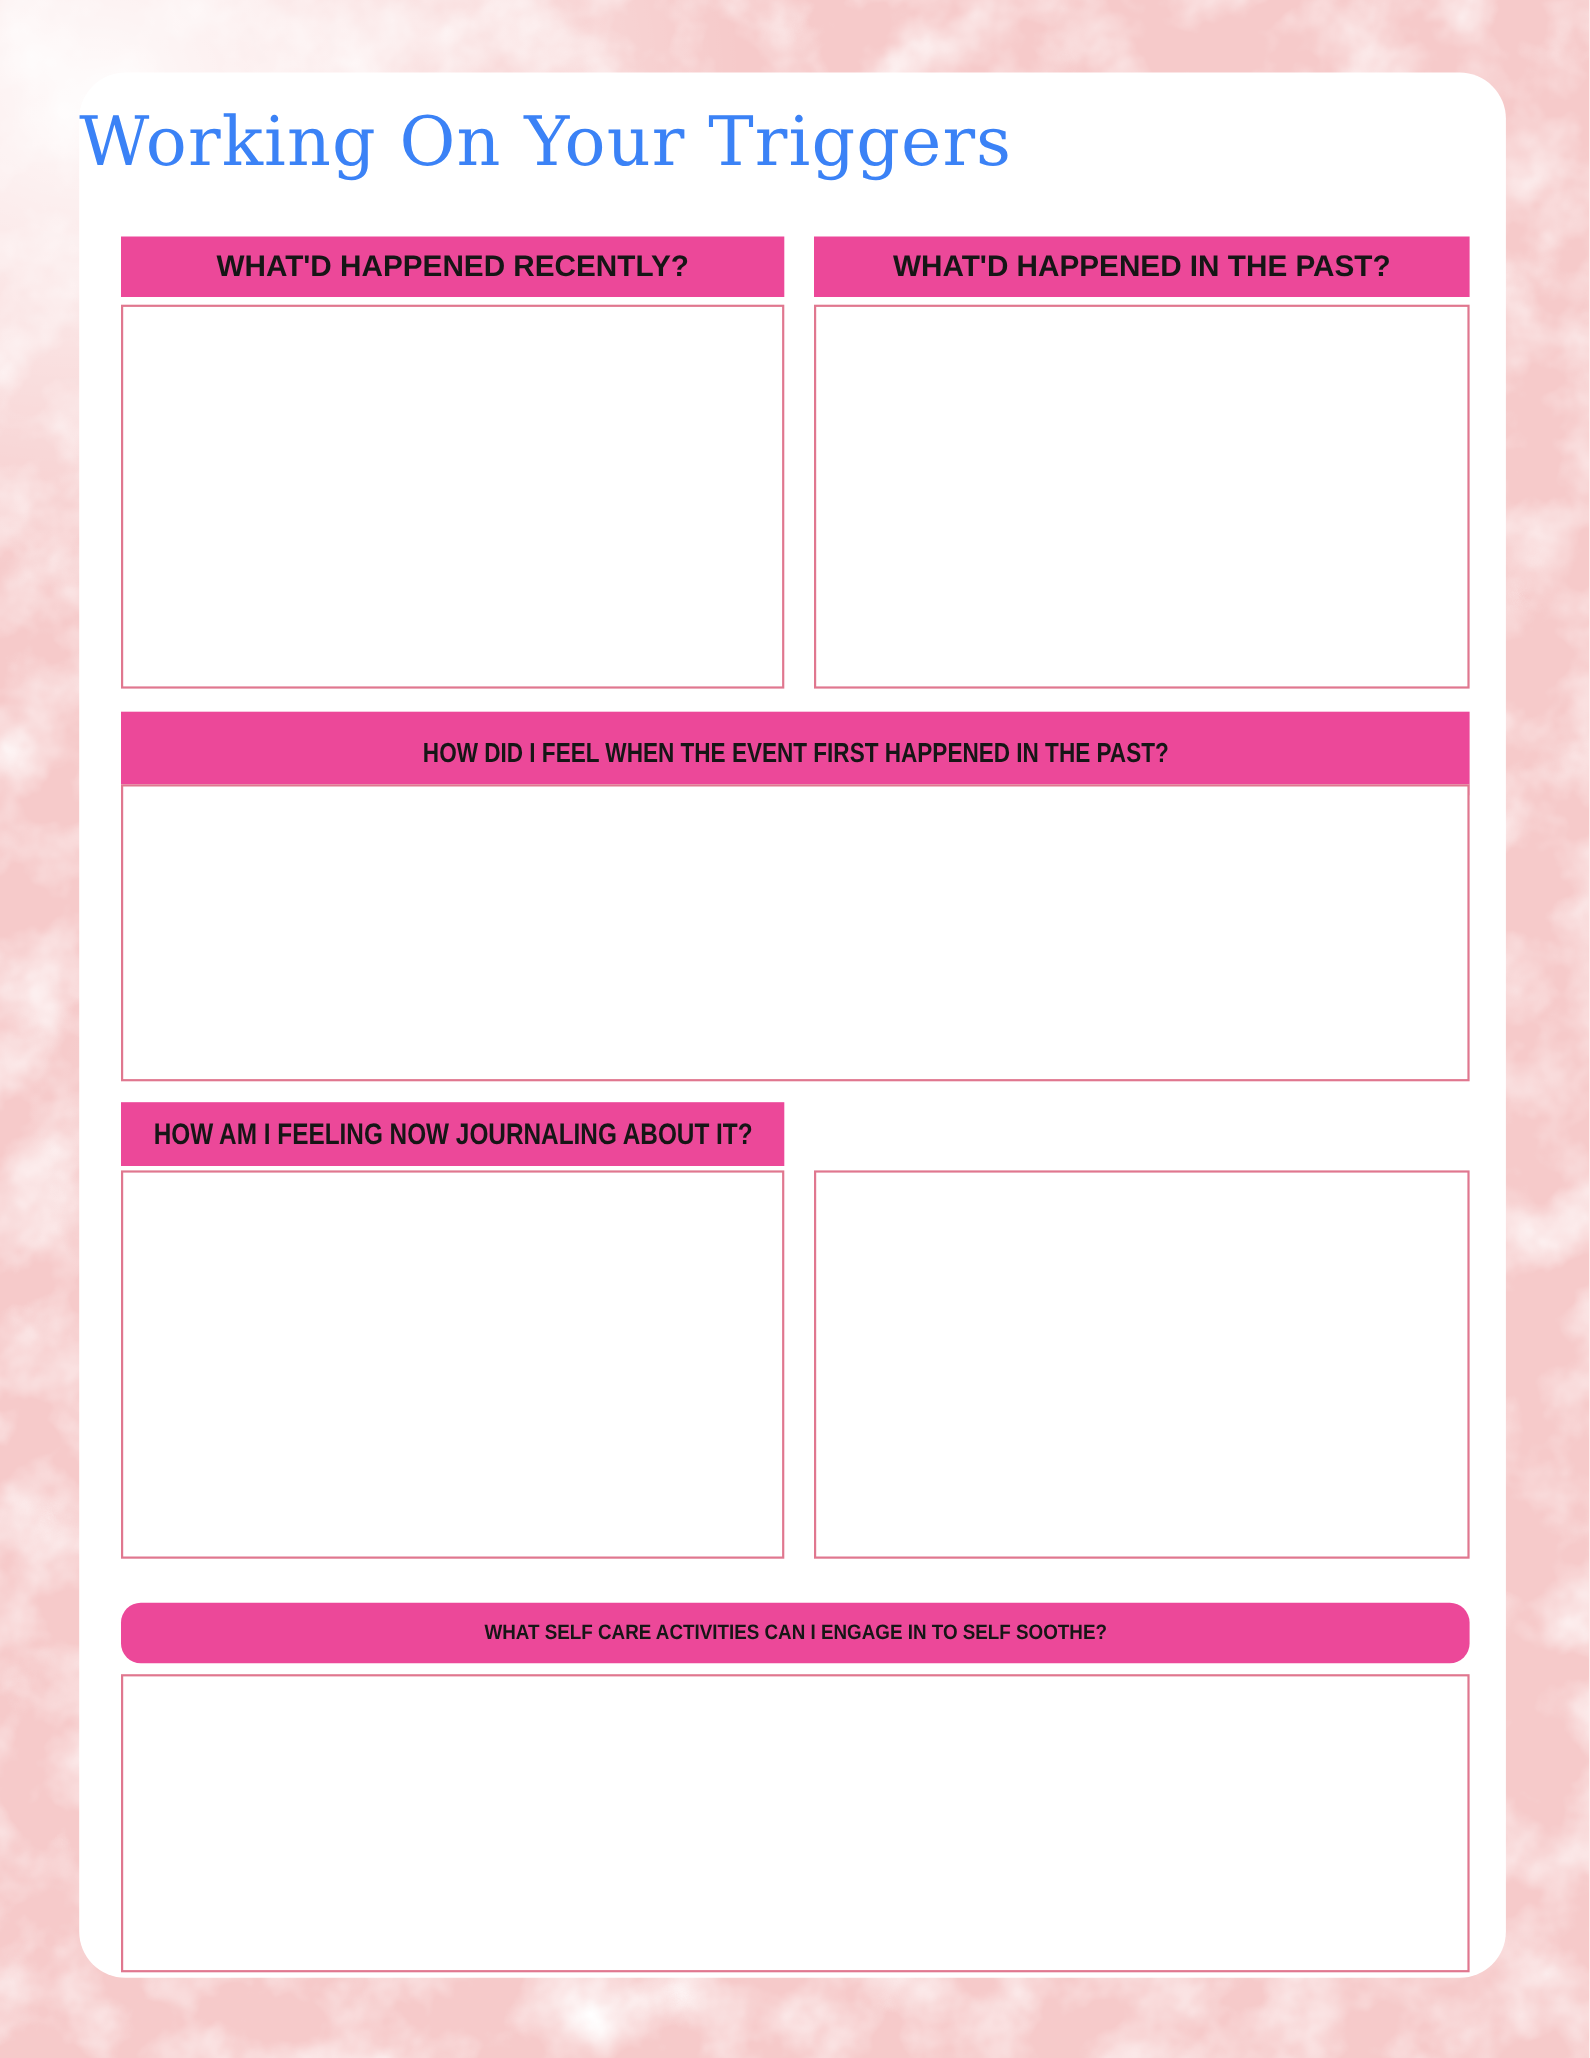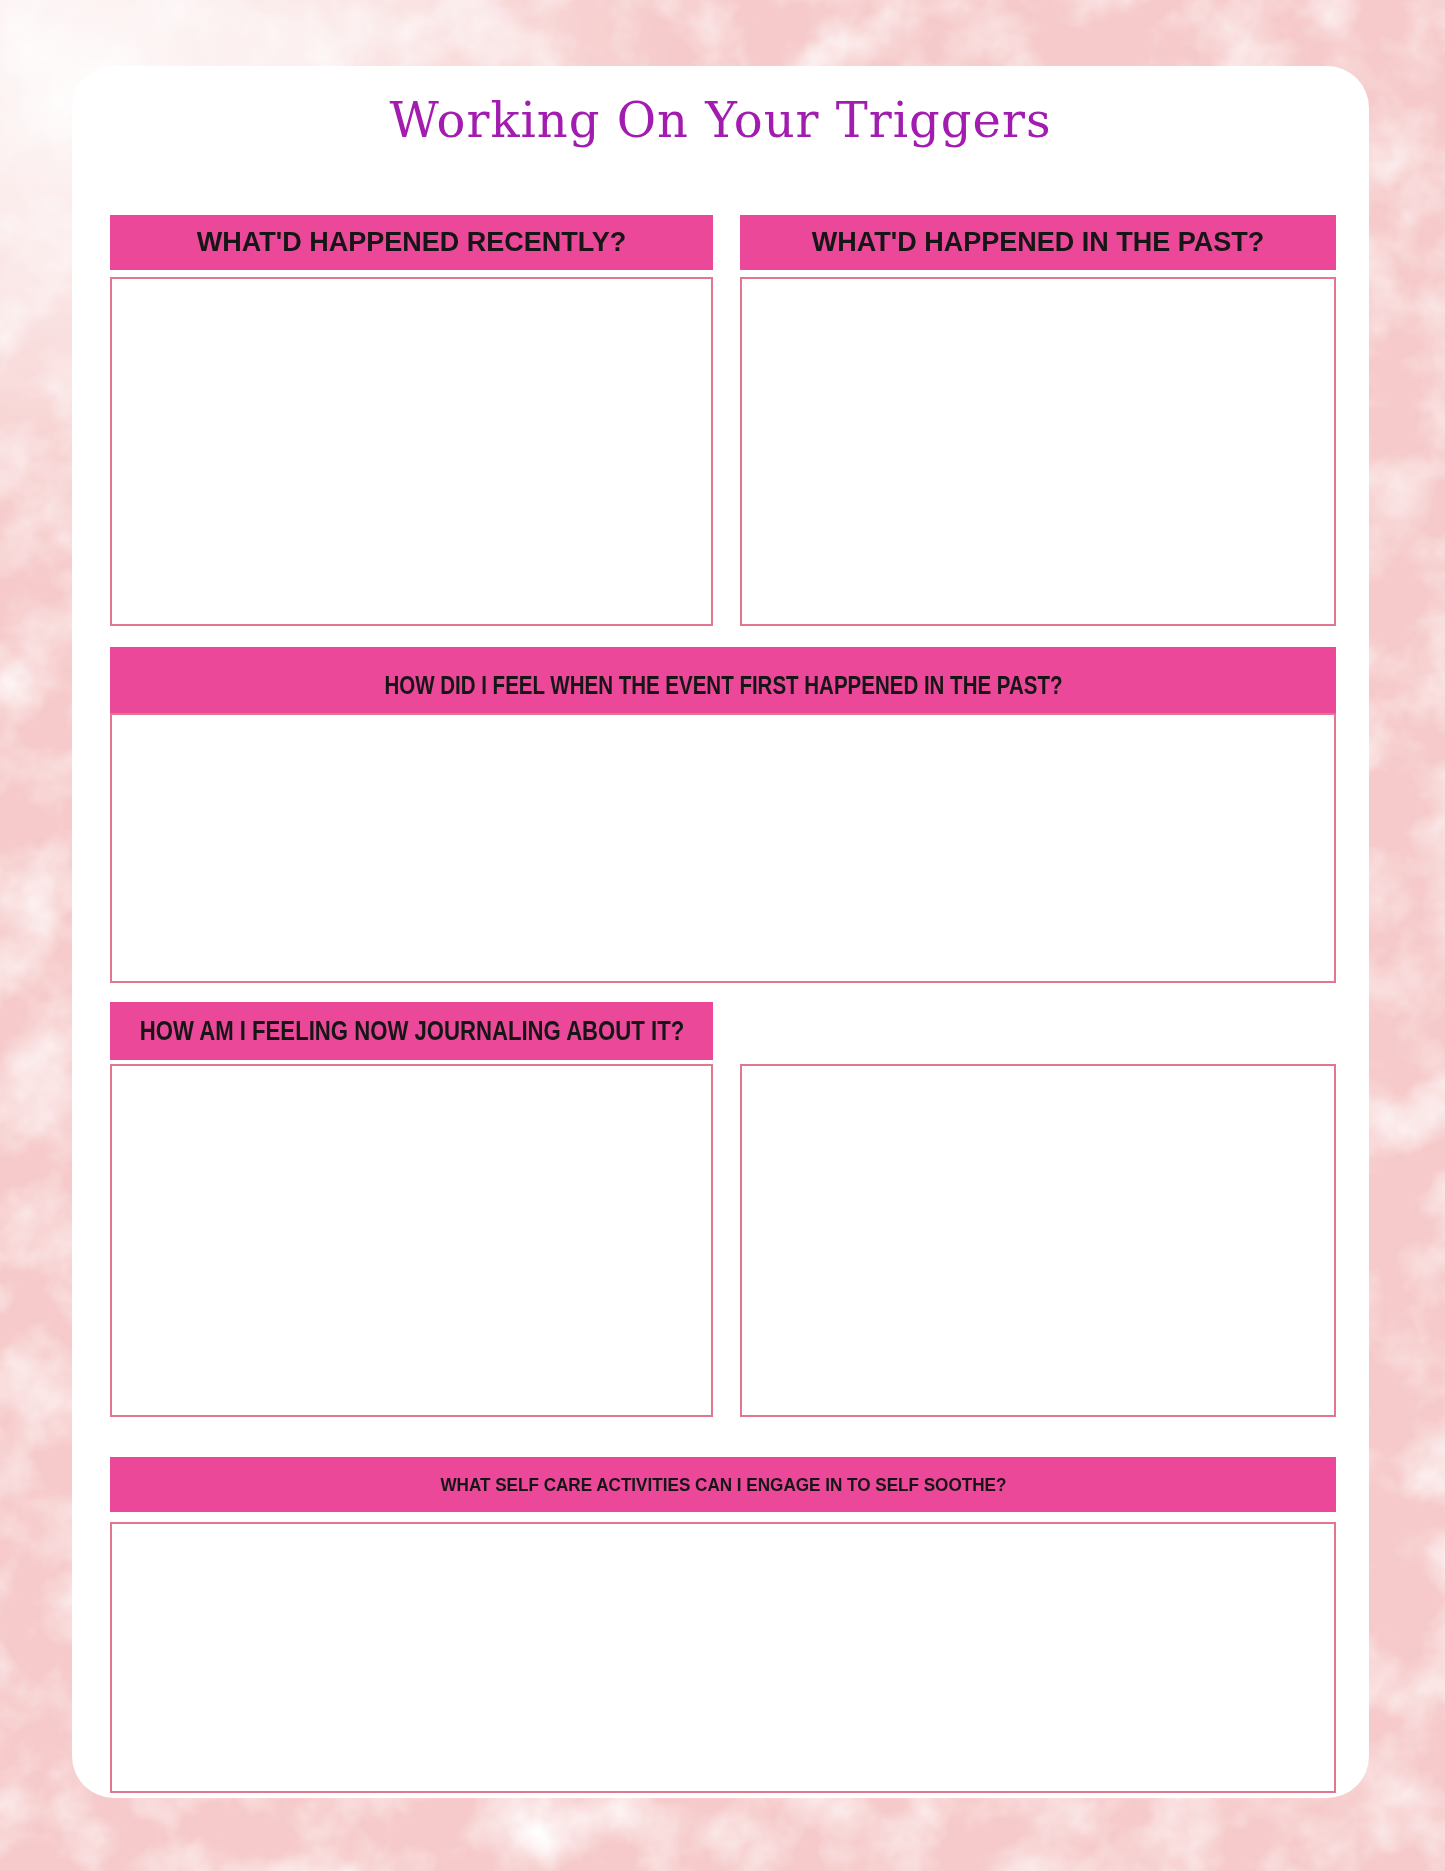--- a/index.html
+++ b/index.html
@@ -40,25 +40,24 @@
     width: 1297px;
     height: 1732px;
     background: #ffffff;
     border-radius: 42px;
   }
   .title {
     position: absolute;
     left: 0;
     right: 0;
     top: 26px;
-    text-align: center;
     font-family: "DejaVu Serif", serif;
-    font-size: 48px;
+    font-size: 62px;
     letter-spacing: 1px;
-    color: #a21caf;
+    color: #3b82f6;
     white-space: nowrap;
   }
   .band {
     position: absolute;
     background: #ec4899;
     display: flex;
     flex-direction: column;
     align-items: center;
     justify-content: center;
     text-align: center;
@@ -89,21 +88,21 @@
   .x-past     { left: 668px; top: 211px; width: 596px;  height: 349px; }
   
   .b-felt     { left: 38px;  top: 581px; width: 1226px; height: 76px; font-size: 25px; }
   .x-felt     { left: 38px;  top: 647px; width: 1226px; height: 270px; }
   
   .b-now      { left: 38px;  top: 936px; width: 603px;  height: 58px; font-size: 27px; }
   .x-now      { left: 38px;  top: 998px; width: 603px;  height: 353px; }
   .b-needed   { left: 668px; top: 936px; width: 596px;  height: 58px; font-size: 24px; line-height: 27px; padding: 0 14px; }
   .x-needed   { left: 668px; top: 998px; width: 596px;  height: 353px; }
   
-  .b-care     { left: 38px;  top: 1391px; width: 1226px; height: 55px; font-size: 19px; line-height: 26px; }
+  .b-care     { left: 38px;  top: 1391px; width: 1226px; height: 55px; font-size: 19px; line-height: 26px; border-radius: 18px; }
   .b-care .line2 { font-size: 18px; }
   .x-care     { left: 38px;  top: 1456px; width: 1226px; height: 271px; }
 </style>
 </head>
 <body>
 
 <div class="page">
 
   <svg class="bg-svg" xmlns="http://www.w3.org/2000/svg" width="1445" height="1871">
     <defs>

